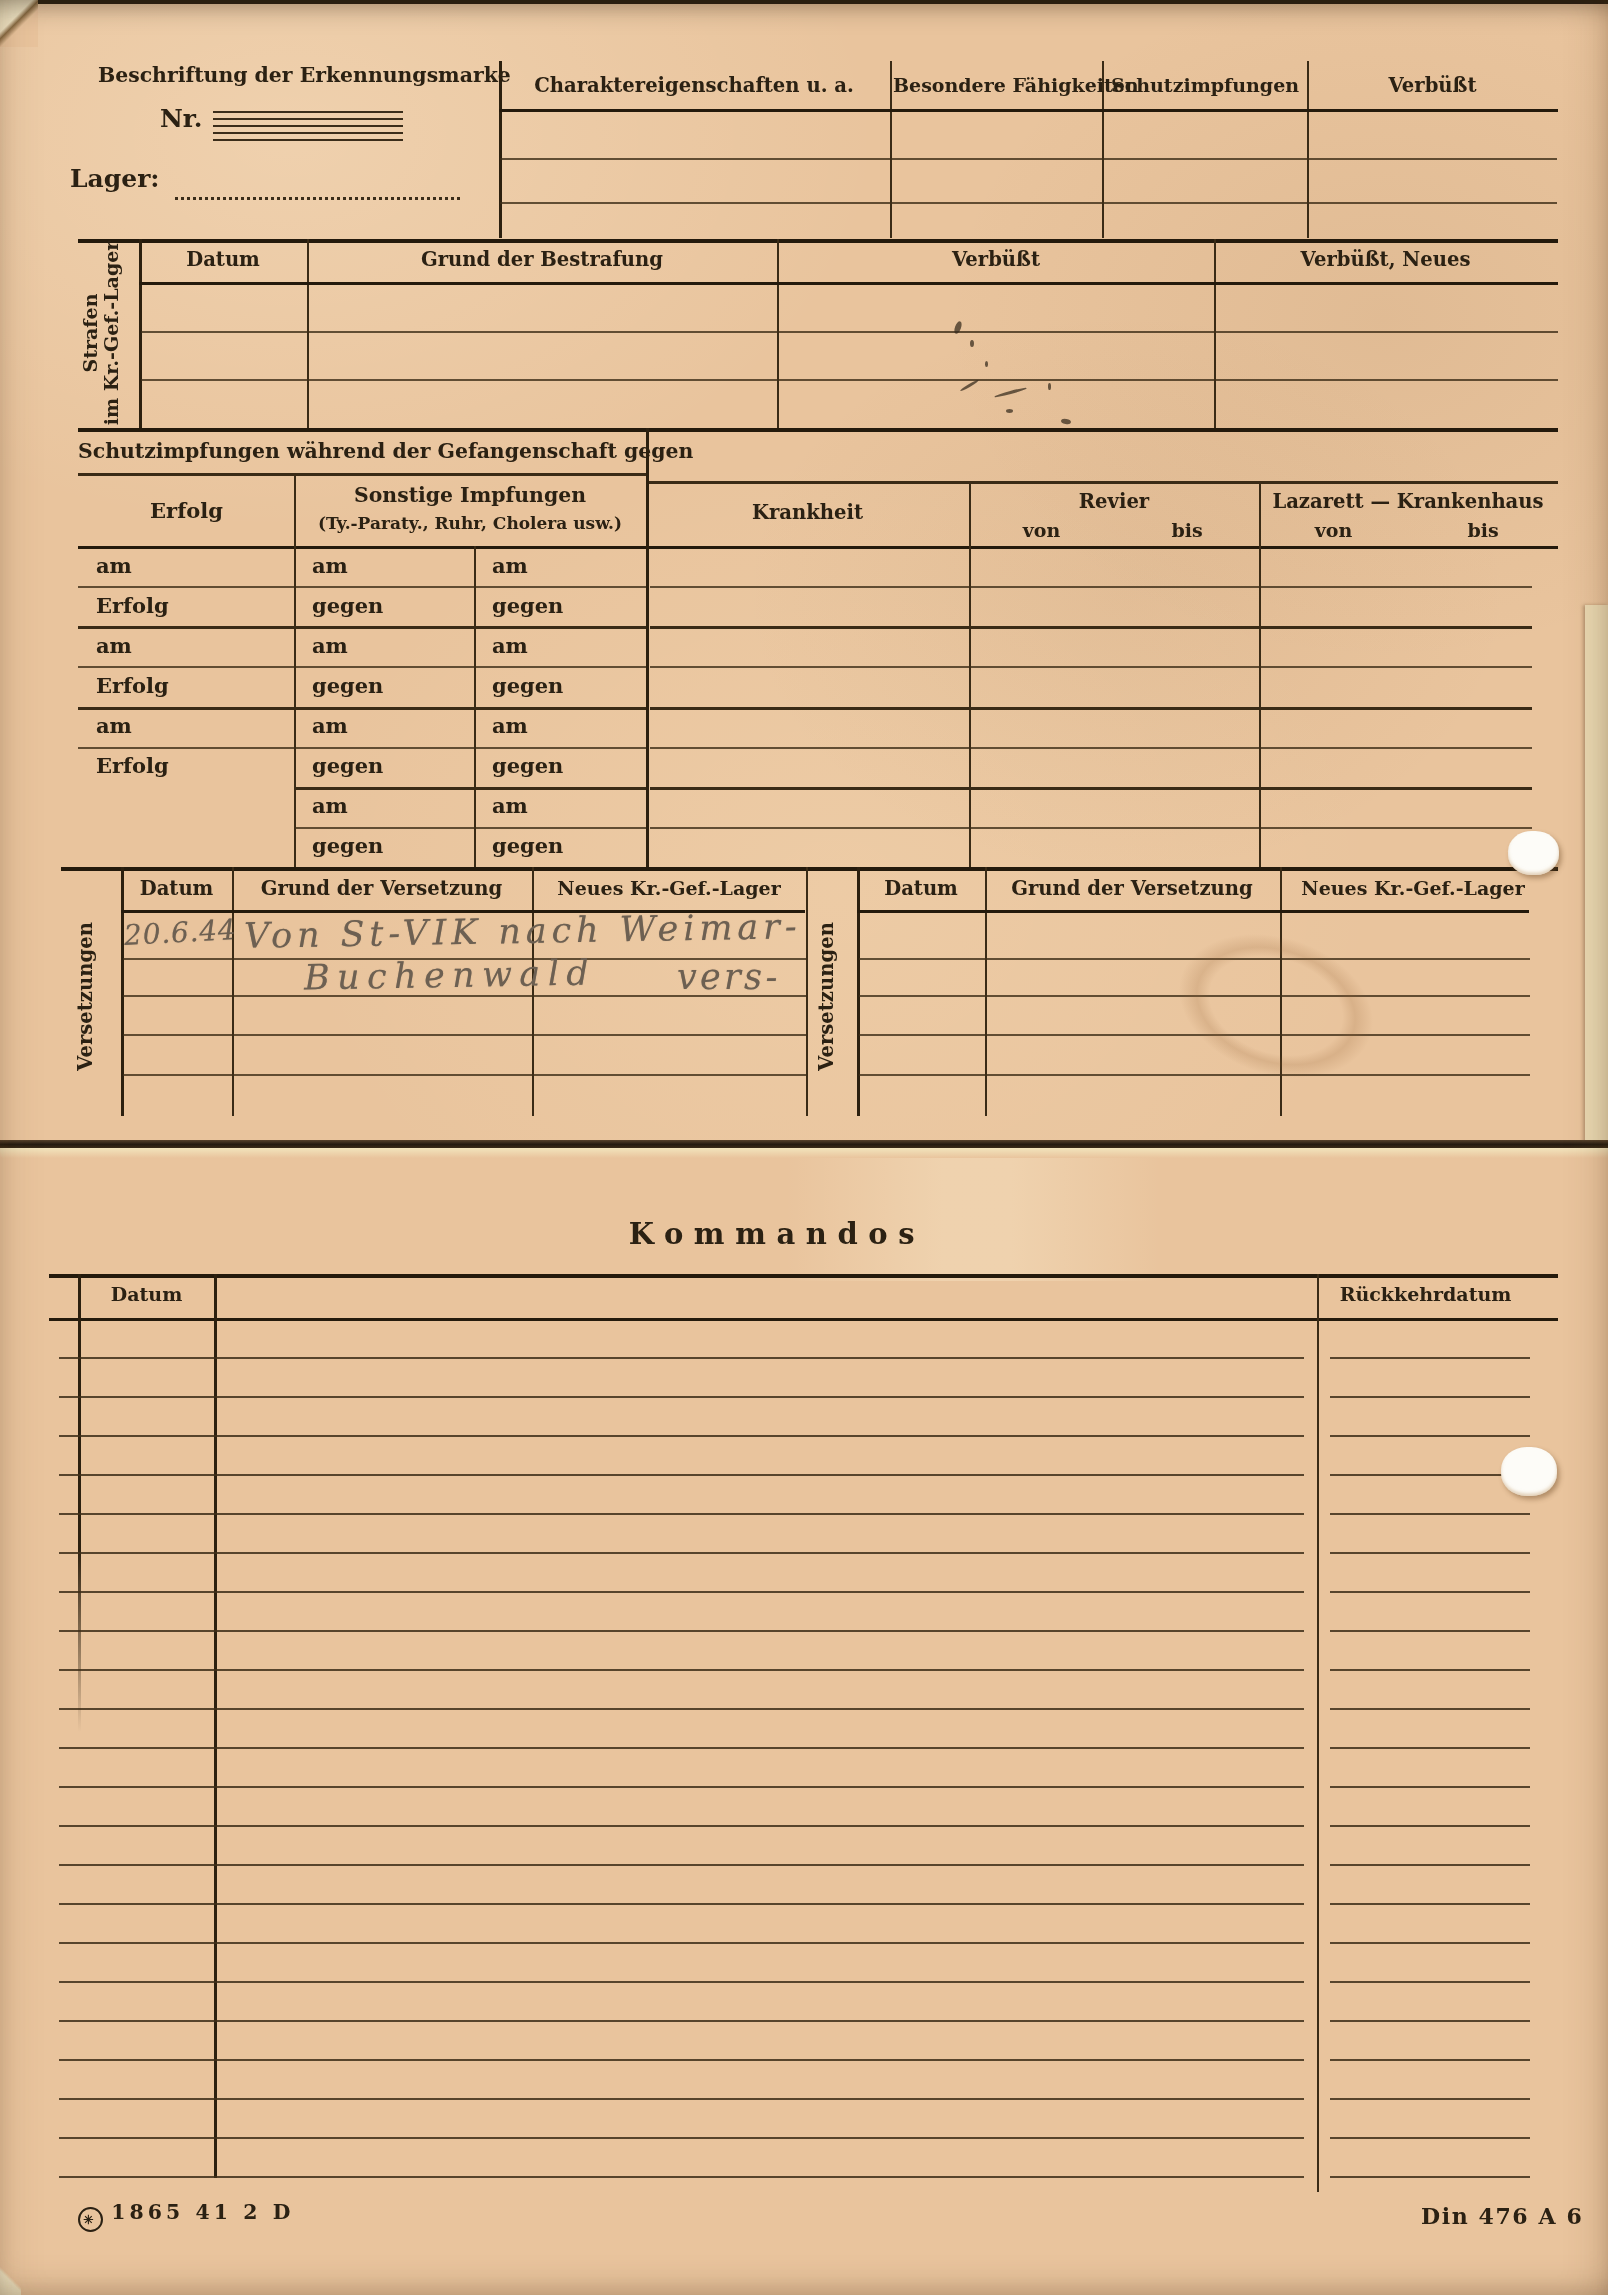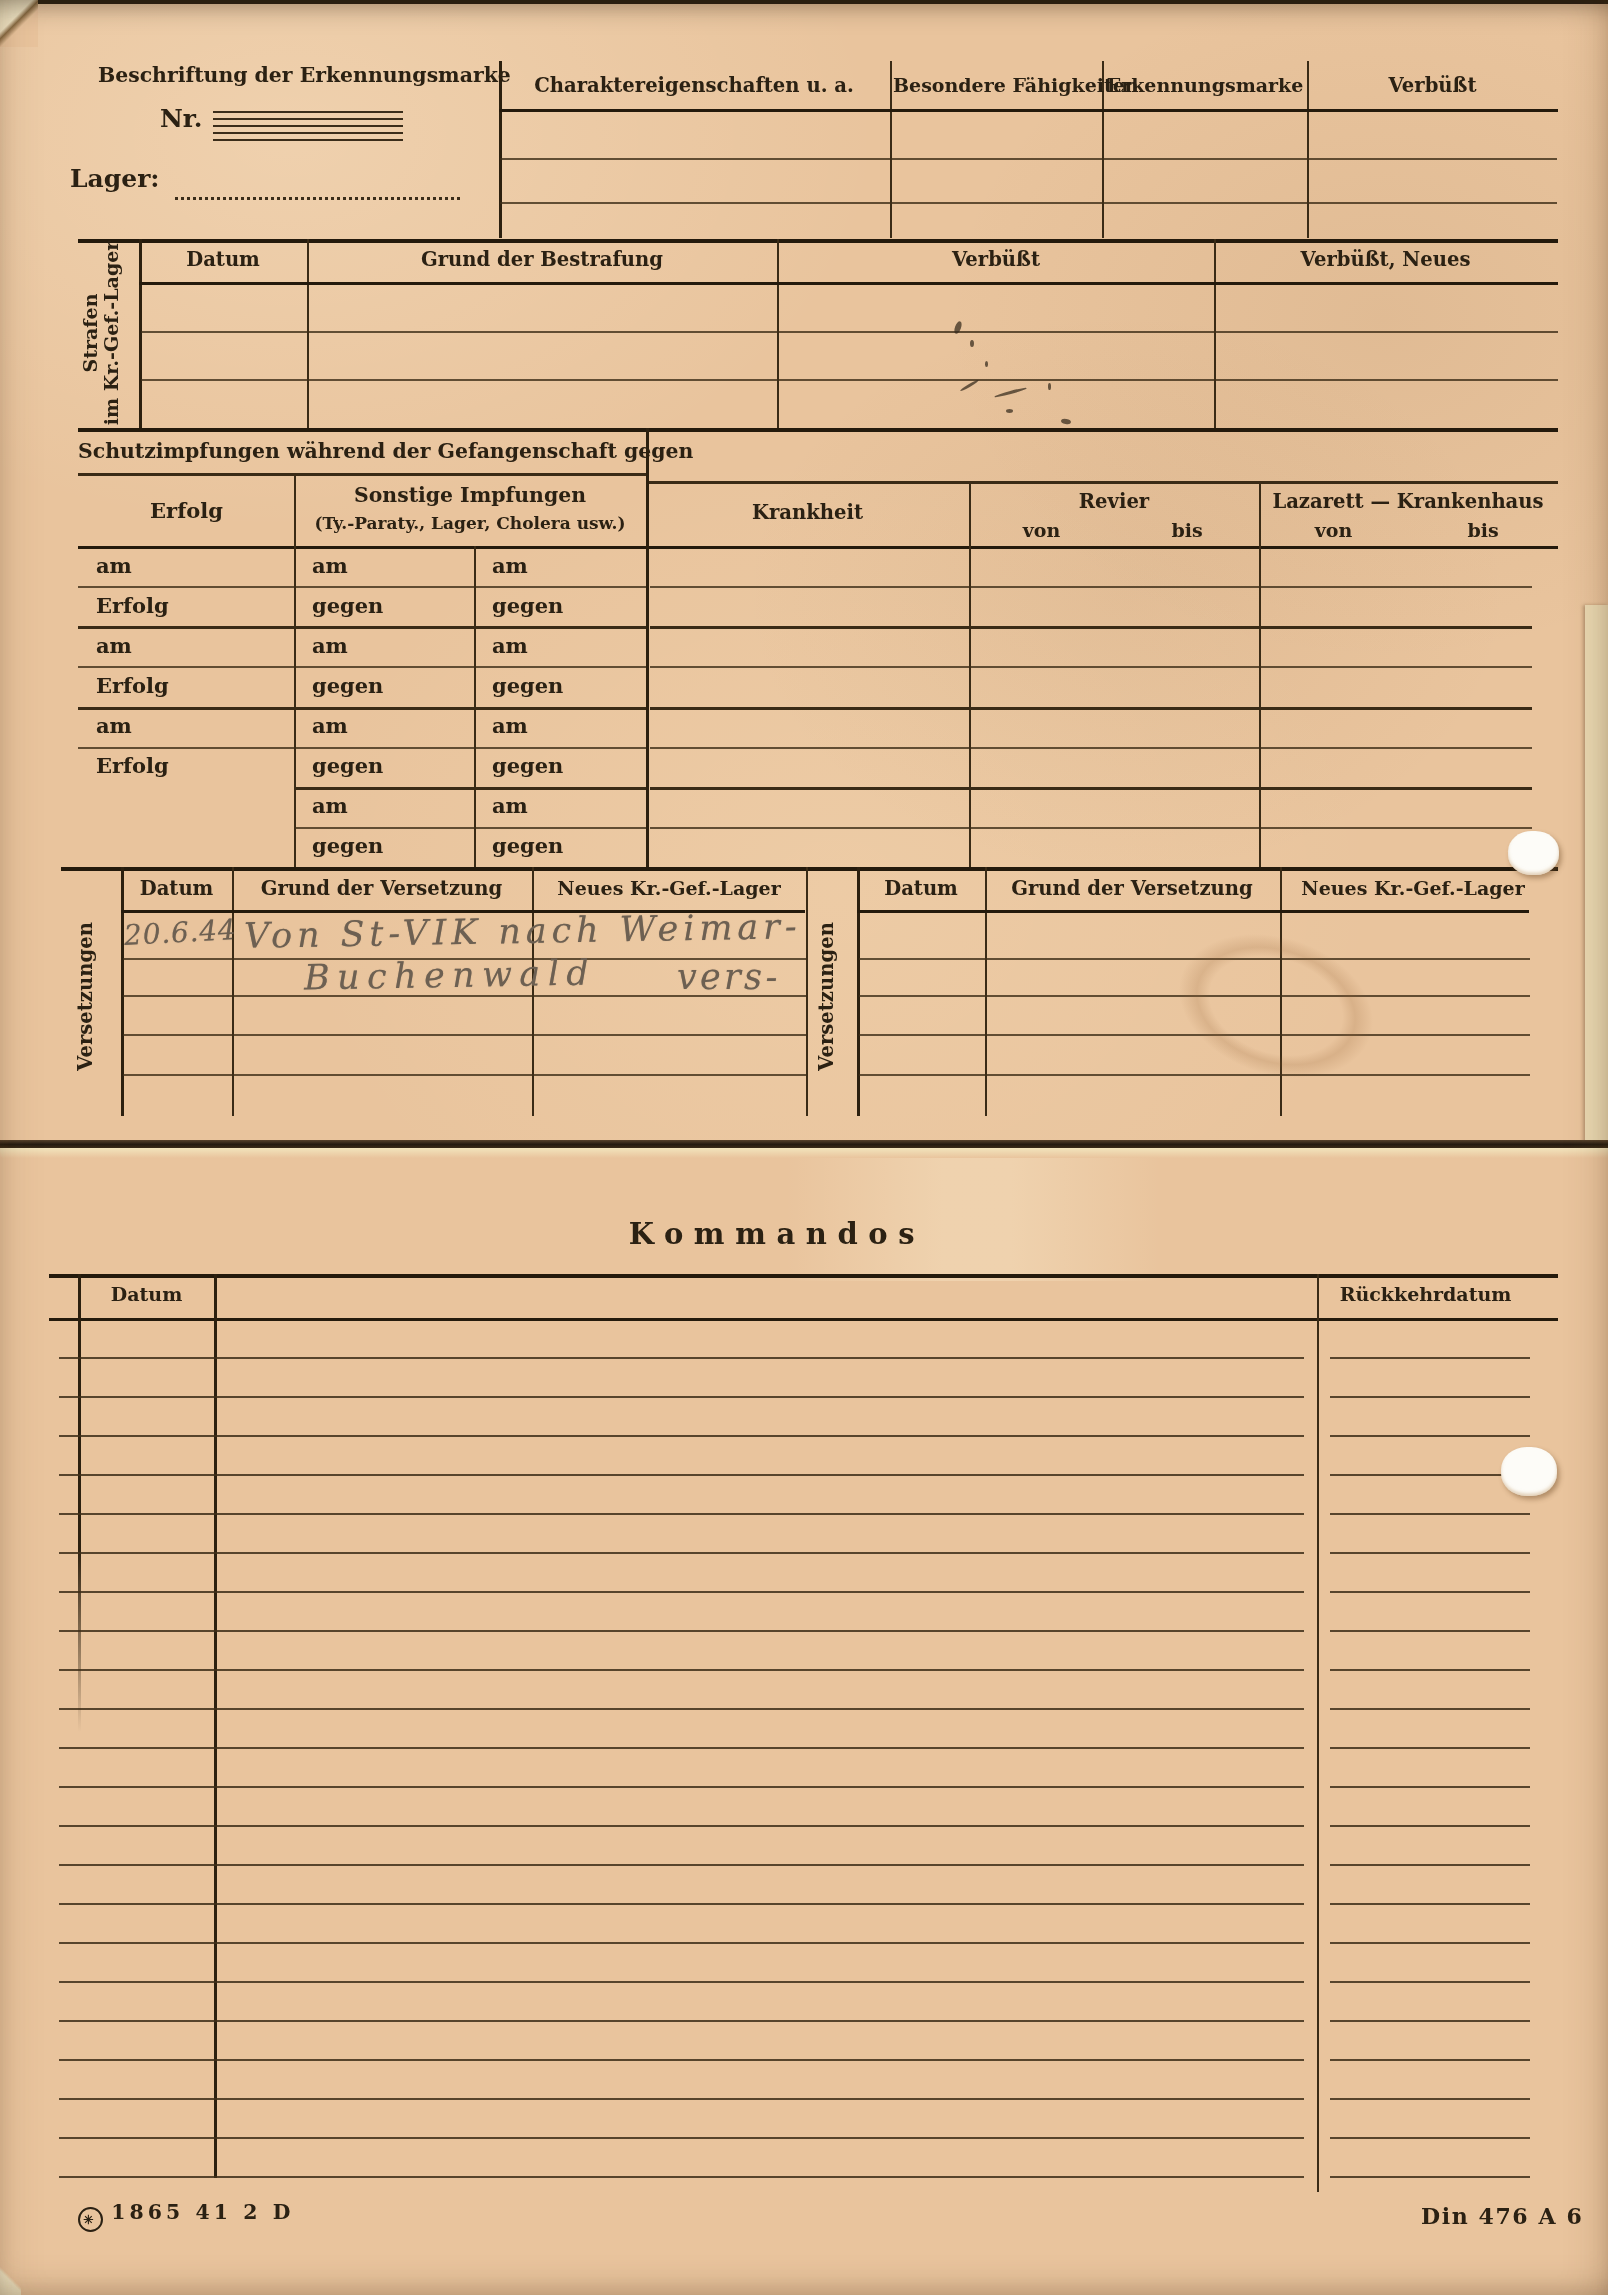--- a/index.html
+++ b/index.html
@@ -58,21 +58,21 @@
   <div class="ruled" style="left:213px;top:111px;width:190px;height:31px;"></div>
   <div class="t" style="left:70px;top:165px;font-size:25px;">Lager:</div>
   <div class="dots" style="left:175px;top:164px;width:285px;height:33px;"></div>
 
   <div class="vl bold" style="left:499px;top:61px;height:177px;"></div>
   <div class="vl" style="left:890px;top:61px;height:177px;"></div>
   <div class="vl" style="left:1102px;top:61px;height:177px;"></div>
   <div class="vl" style="left:1307px;top:61px;height:177px;"></div>
   <div class="t c" style="left:502px;top:75px;width:384px;font-size:19.6px;">Charaktereigenschaften u. a.</div>
   <div class="t c" style="left:893px;top:75px;width:206px;font-size:19px;">Besondere Fähigkeiten</div>
-  <div class="t c" style="left:1106px;top:75px;width:198px;font-size:19px;">Erkennungsmarke</div>
+  <div class="t c" style="left:1106px;top:75px;width:198px;font-size:19px;">Schutzimpfungen</div>
   <div class="t c" style="left:1310px;top:75px;width:245px;font-size:19.6px;">Verbüßt</div>
   <div class="hl bar4" style="left:499px;top:109px;width:1059px;"></div>
   <div class="hl thin" style="left:500px;top:158px;width:1057px;"></div>
   <div class="hl thin" style="left:500px;top:202px;width:1057px;"></div>
 
   <div class="hl bar" style="left:78px;top:239px;width:1480px;"></div>
   <div class="t c rot" style="left:4.1px;top:307px;width:204px;height:52px;font-size:19px;">
     <span style="display:block;">Strafen</span>
     <span style="display:block;">im Kr.-Gef.-Lager</span>
   </div>
@@ -95,21 +95,21 @@
   <div class="speck" style="left:959px;top:384px;width:21px;height:3.3px;transform:rotate(-30deg);"></div>
   <div class="speck" style="left:994px;top:391px;width:33px;height:2.5px;transform:rotate(-15deg);"></div>
   <div class="speck" style="left:1006px;top:409px;width:7.4px;height:4.1px;"></div>
   <div class="speck" style="left:1048px;top:383px;width:3.3px;height:7.4px;"></div>
   <div class="speck" style="left:1061px;top:419px;width:9.8px;height:4.9px;transform:rotate(10deg);"></div>
 
   <div class="t c" style="left:78px;top:440px;width:568px;font-size:20.4px;">Schutzimpfungen während der Gefangenschaft gegen</div>
   <div class="hl med" style="left:78px;top:473px;width:568px;"></div>
   <div class="t c" style="left:78px;top:499px;width:217px;font-size:21px;">Erfolg</div>
   <div class="t c" style="left:294px;top:484px;width:352px;font-size:20.4px;">Sonstige Impfungen</div>
-  <div class="t c" style="left:294px;top:514px;width:352px;font-size:17px;">(Ty.-Paraty., Lager, Cholera usw.)</div>
+  <div class="t c" style="left:294px;top:514px;width:352px;font-size:17px;">(Ty.-Paraty., Ruhr, Cholera usw.)</div>
   <div class="hl med" style="left:646px;top:481px;width:912px;"></div>
   <div class="t c" style="left:646px;top:502px;width:323px;font-size:19.6px;">Krankheit</div>
   <div class="t c" style="left:969px;top:491px;width:290px;font-size:19.6px;">Revier</div>
   <div class="t c" style="left:969px;top:520px;width:145px;font-size:19px;">von</div>
   <div class="t c" style="left:1114px;top:520px;width:146px;font-size:19px;">bis</div>
   <div class="t c" style="left:1259px;top:491px;width:298px;font-size:19.6px;">Lazarett — Krankenhaus</div>
   <div class="t c" style="left:1259px;top:520px;width:149px;font-size:19px;">von</div>
   <div class="t c" style="left:1408px;top:520px;width:150px;font-size:19px;">bis</div>
   <div class="hl bar4" style="left:78px;top:546px;width:1480px;"></div>
   <div class="vl" style="left:294px;top:473px;height:394px;"></div>

